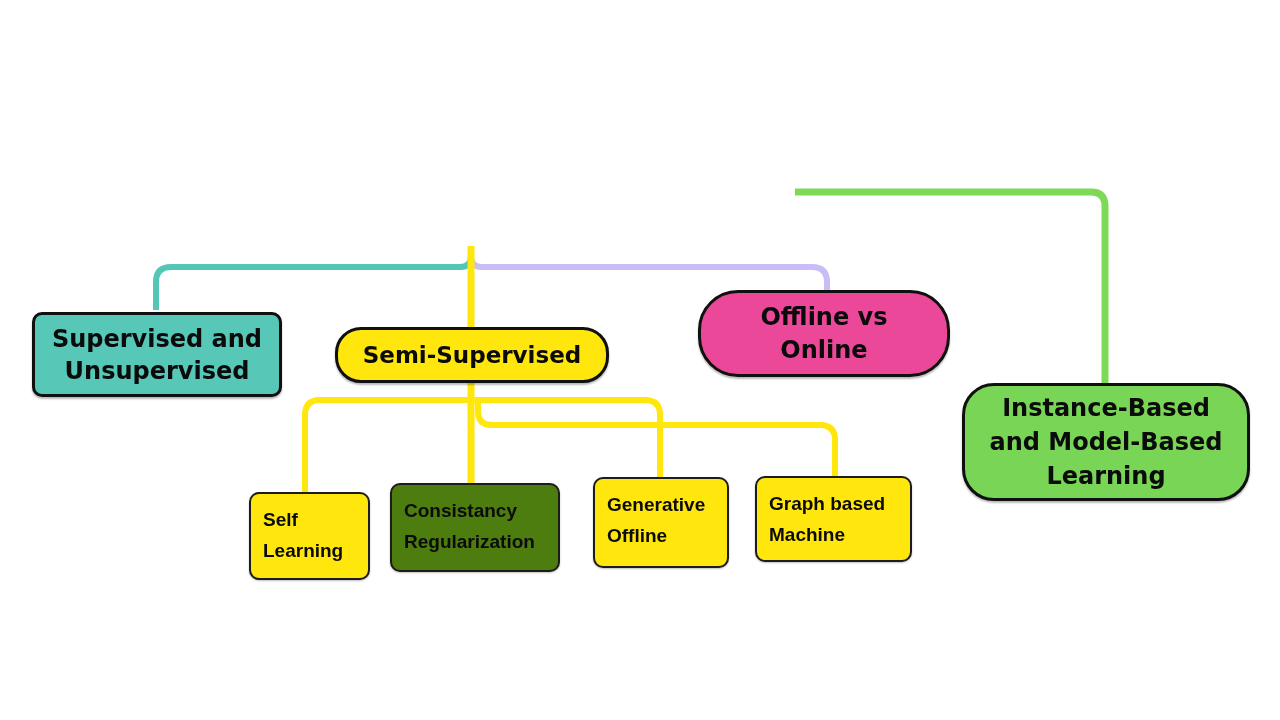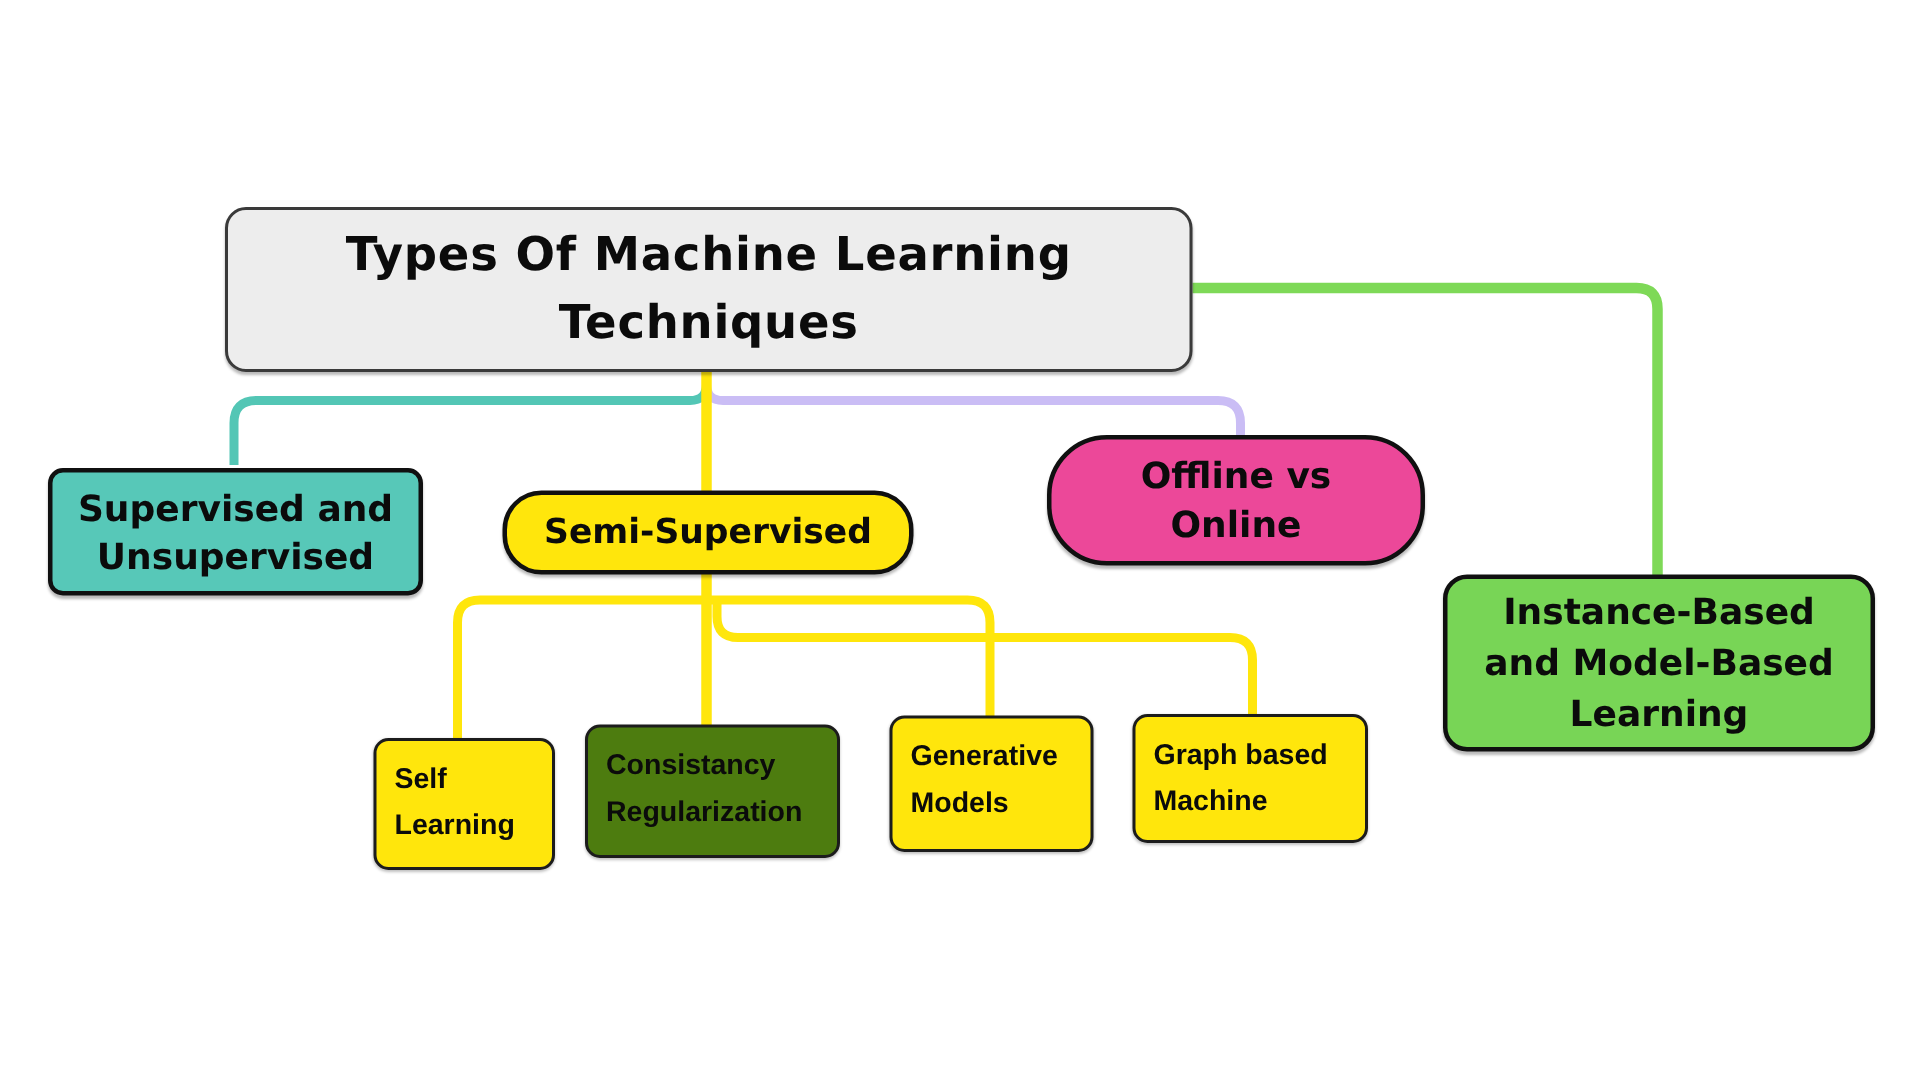--- a/index.html
+++ b/index.html
@@ -25,21 +25,21 @@
     background:#ededed;border:2px solid #3a3a3a;border-radius:14px;
   }
   .root-box .lbl{font-size:31px;line-height:45px;letter-spacing:0.5px;}
   
   .sup-box{left:32px;top:312px;width:250px;height:85px;border-radius:10px;}
   .sup-box .lbl{font-size:24px;line-height:32px;}
   .semi-box{left:335px;top:327px;width:274px;height:56px;border-radius:26px;}
   .semi-box .lbl{font-size:23px;line-height:26px;}
   .off-box{left:698px;top:290px;width:252px;height:87px;border-radius:40px;}
   .off-box .lbl{font-size:24px;line-height:33px;}
-  .inst-box{left:962px;top:383px;width:288px;height:118px;border-radius:16px;}
+  .inst-box{left:962px;top:383px;width:288px;height:118px;border-radius:32px;}
   .inst-box .lbl{font-size:24px;line-height:34px;}
   
   .leaf{
     border:2px solid #1c1c1c;border-radius:10px;
     align-items:flex-start;justify-content:flex-start;
     text-align:left;padding:10px 10px 0 12px;
     font-family:"Liberation Sans",sans-serif;
     box-shadow:0 1px 2px rgba(0,0,0,0.25);
   }
   .leaf .lbl{font-size:19px;line-height:31px;font-weight:700;}
@@ -63,24 +63,20 @@
 
     <path stroke-width="7" d="M471,246 L471,330" stroke="#ffe60c"></path>
 
     <path stroke-width="7" d="M471,373 L471,486" stroke="#ffe60c"></path>
 
     <path stroke-width="6" d="M305,494 L305,415 Q305,400 320,400 L645,400 Q660,400 660,415 L660,479" stroke="#ffe60c"></path>
 
     <path stroke-width="6" d="M478,400 L478,411 Q478,425 492,425 L820,425 Q835,425 835,440 L835,478" stroke="#ffe60c"></path>
   </svg>
 
-  <div class="node root-box" style="background: rgb(237, 237, 237);">
-    <span class="lbl">Types Of Machine Learning
-Techniques</span>
-  </div>
 
   <div class="node sup-box" style="background: rgb(87, 200, 184);">
     <span class="lbl">Supervised and
 Unsupervised</span>
   </div>
 
   <div class="node semi-box" style="background: rgb(255, 230, 12);">
     <span class="lbl">Semi-Supervised</span>
   </div>
 
@@ -100,21 +96,21 @@
 Learning</span>
   </div>
 
   <div class="node leaf leaf-cons" style="background: #4d7c0f;">
     <span class="lbl">Consistancy
 Regularization</span>
   </div>
 
   <div class="node leaf leaf-gen" style="background: rgb(255, 230, 12);">
     <span class="lbl">Generative
-Models</span>
+Offline</span>
   </div>
 
   <div class="node leaf leaf-graph" style="background: rgb(255, 230, 12);">
     <span class="lbl">Graph based
 Machine</span>
   </div>
 
 </div>
 
 </body></html>

